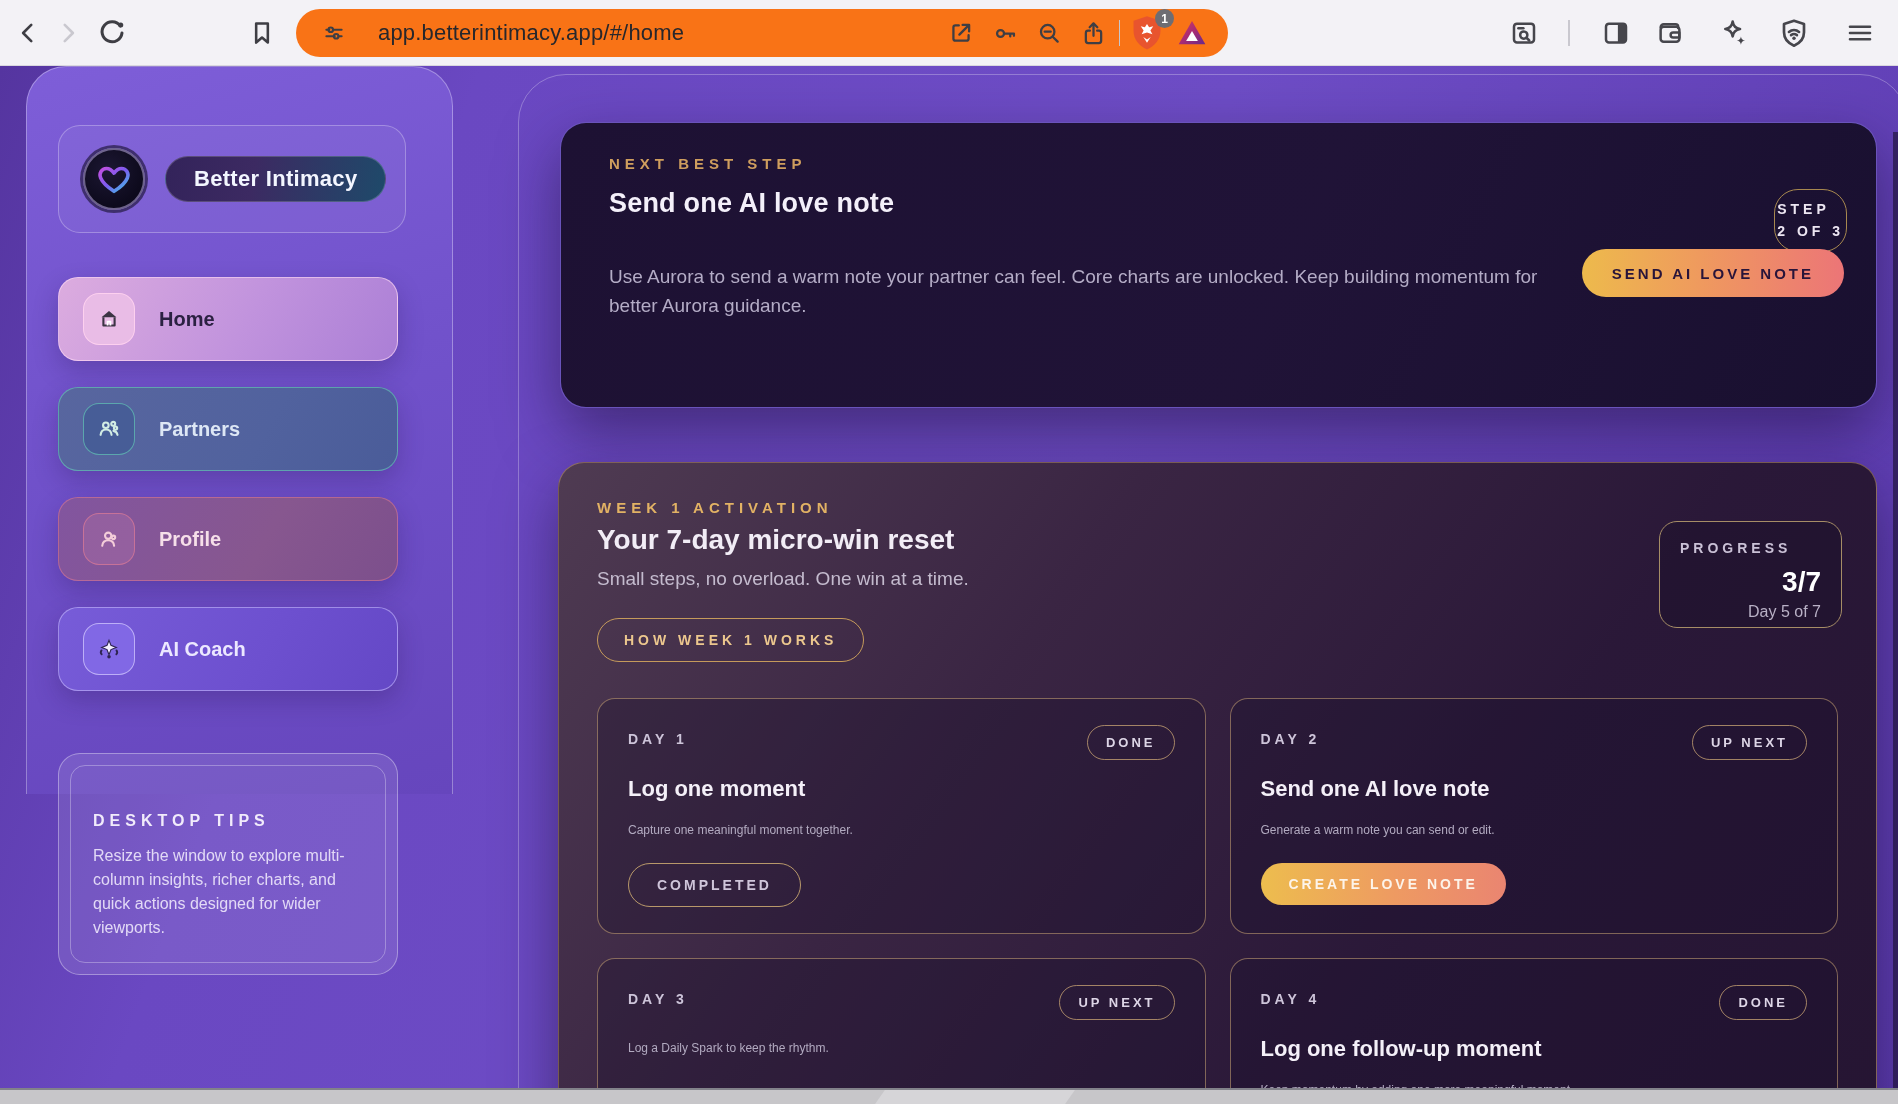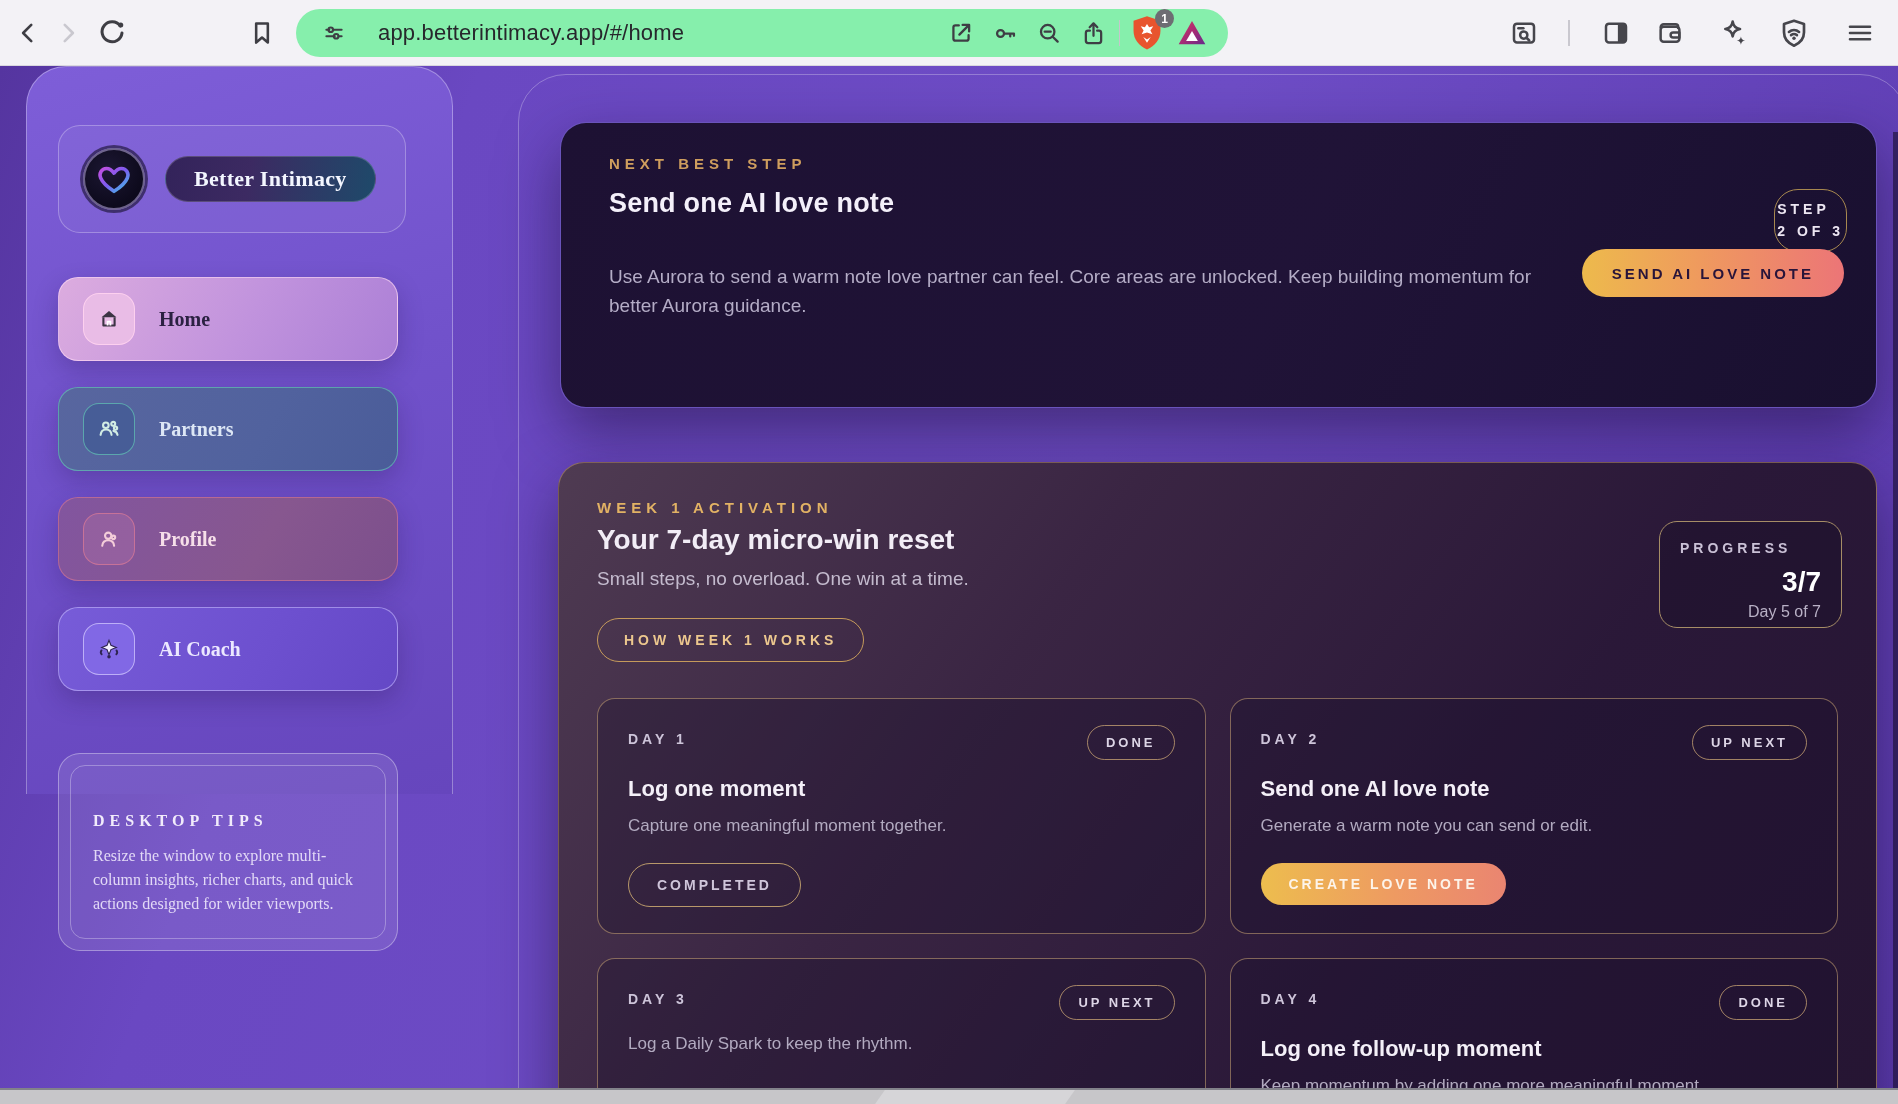--- a/index.html
+++ b/index.html
@@ -8,39 +8,38 @@
     position:relative;width:1898px;height:1104px;overflow:hidden;
     font-family:"Liberation Sans",sans-serif;
     background:linear-gradient(110deg,#54349e 0%,#6a48c2 22%,#6e4dc6 55%,#5c3bb0 100%);
   }
   
   .chrome{position:absolute;top:0;left:0;width:1898px;height:66px;background:#f3f2f6;border-bottom:1px solid #d9d8de;z-index:50;}
   .chrome svg{display:block;}
   .cbtn{position:absolute;top:0;height:66px;display:flex;align-items:center;justify-content:center;}
   .urlbar{
     position:absolute;left:296px;top:9px;width:932px;height:48px;border-radius:24px;
-    background:#86efac;display:flex;align-items:center;padding:0 14px 0 16px;
+    background:#f97316;display:flex;align-items:center;padding:0 14px 0 16px;
   }
   .url-text{font-size:22px;color:#27272c;margin-left:22px;flex:0 0 auto;letter-spacing:.2px;}
   .urlbar .spacer{flex:1;}
   .pill-ic{display:flex;align-items:center;justify-content:center;width:44px;height:44px;}
   .divider-v{width:1px;height:26px;background:#c6c5cc;margin:0 4px;}
   .shield-wrap{position:relative;width:46px;height:44px;display:flex;align-items:center;justify-content:center;}
   .shield-badge{
     position:absolute;top:-2px;right:-4px;min-width:19px;height:19px;border-radius:10px;background:#6d6d73;
     color:#fff;font-size:12px;font-weight:bold;display:flex;align-items:center;justify-content:center;padding:0 4px;
   }
   
   .page{position:absolute;top:66px;left:0;width:1898px;height:1038px;}
   .sidebar{
     position:absolute;left:26px;top:0;width:427px;height:728px;
     border:1px solid rgba(255,255,255,.32);border-bottom:none;border-radius:40px 40px 0 0;
     background:linear-gradient(165deg,#7e5ed8 0%,#7152cb 45%,#6646bd 100%);
     padding:60px 12px 0 0;
-    font-family:Liberation Serif, serif;
   }
   .main-frame{
     position:absolute;left:518px;top:8px;width:1390px;height:1040px;
     border:1px solid rgba(255,255,255,.28);border-radius:48px 48px 0 0;
   }
   .logo-card{
     margin:26px 34px 0 31px;border:1px solid rgba(255,255,255,.28);border-radius:22px;
     background:rgba(255,255,255,.05);padding:22px 24px;display:flex;align-items:center;
   }
   .logo-circle{
@@ -133,21 +132,21 @@
     padding:26px 30px;min-height:216px;
   }
   .day-head{display:flex;align-items:flex-start;justify-content:space-between;}
   .day-label{font-size:14px;font-weight:bold;letter-spacing:4px;color:#cdc4d9;padding-top:6px;}
   .status-pill{
     border:1px solid rgba(205,168,118,.75);border-radius:20px;padding:9px 18px;
     color:#ddd5e6;font-size:13px;font-weight:bold;letter-spacing:3px;background:transparent;cursor:default;
     font-family:"Liberation Sans",sans-serif;
   }
   .day-title{margin-top:16px;font-size:22px;font-weight:bold;color:#f4f0f8;}
-  .day-body{margin-top:12px;font-size:17px;color:#b2aac0;line-height:1.45;max-width:560px;}
+  .day-body{margin-top:20px;font-size:12px;color:#b2aac0;line-height:1.45;max-width:560px;}
   .day-action{
     display:inline-block;margin-top:24px;border-radius:24px;padding:13px 28px;font-size:14px;font-weight:bold;
     letter-spacing:3px;cursor:pointer;font-family:"Liberation Sans",sans-serif;
   }
   .action-outline{border:1px solid #b8986a;background:transparent;color:#cfc5da;}
   .action-gradient{border:none;background:linear-gradient(90deg,#edbd4e 0%,#ee9a62 55%,#ea8571 100%);color:#fdf4ea;}
   
   .bottom-edge{position:absolute;left:0;top:1088px;width:1898px;height:16px;z-index:60;
     background:linear-gradient(#82828a 0,#82828a 2px,#c7c6c9 2px);}
   .bottom-seam{position:absolute;left:880px;top:2px;width:190px;height:14px;background:#d6d5d8;transform:skewX(-35deg);}
@@ -384,21 +383,21 @@
         <div class="tips-inner">
           <div class="tips-title">DESKTOP TIPS</div>
           <div class="tips-body">Resize the window to explore multi-column insights, richer charts, and quick actions designed for wider viewports.</div>
         </div>
       </div>
     </aside>
 
     <section class="hero">
       <div class="eyebrow">NEXT BEST STEP</div>
       <div class="hero-title">Send one AI love note</div>
-      <div class="hero-body">Use Aurora to send a warm note love partner can feel. Core areas are unlocked. Keep building momentum for better Aurora guidance.</div>
+      <div class="hero-body">Use Aurora to send a warm note your partner can feel. Core charts are unlocked. Keep building momentum for better Aurora guidance.</div>
       <div class="step-badge">
         <div>STEP</div>
         <div>2 OF 3</div>
       </div>
       <button class="hero-cta">SEND AI LOVE NOTE</button>
     </section>
 
     <section class="week">
       <div class="eyebrow" style="color:#e2b264;">WEEK 1 ACTIVATION</div>
       <div class="week-title">Your 7-day micro-win reset</div>

